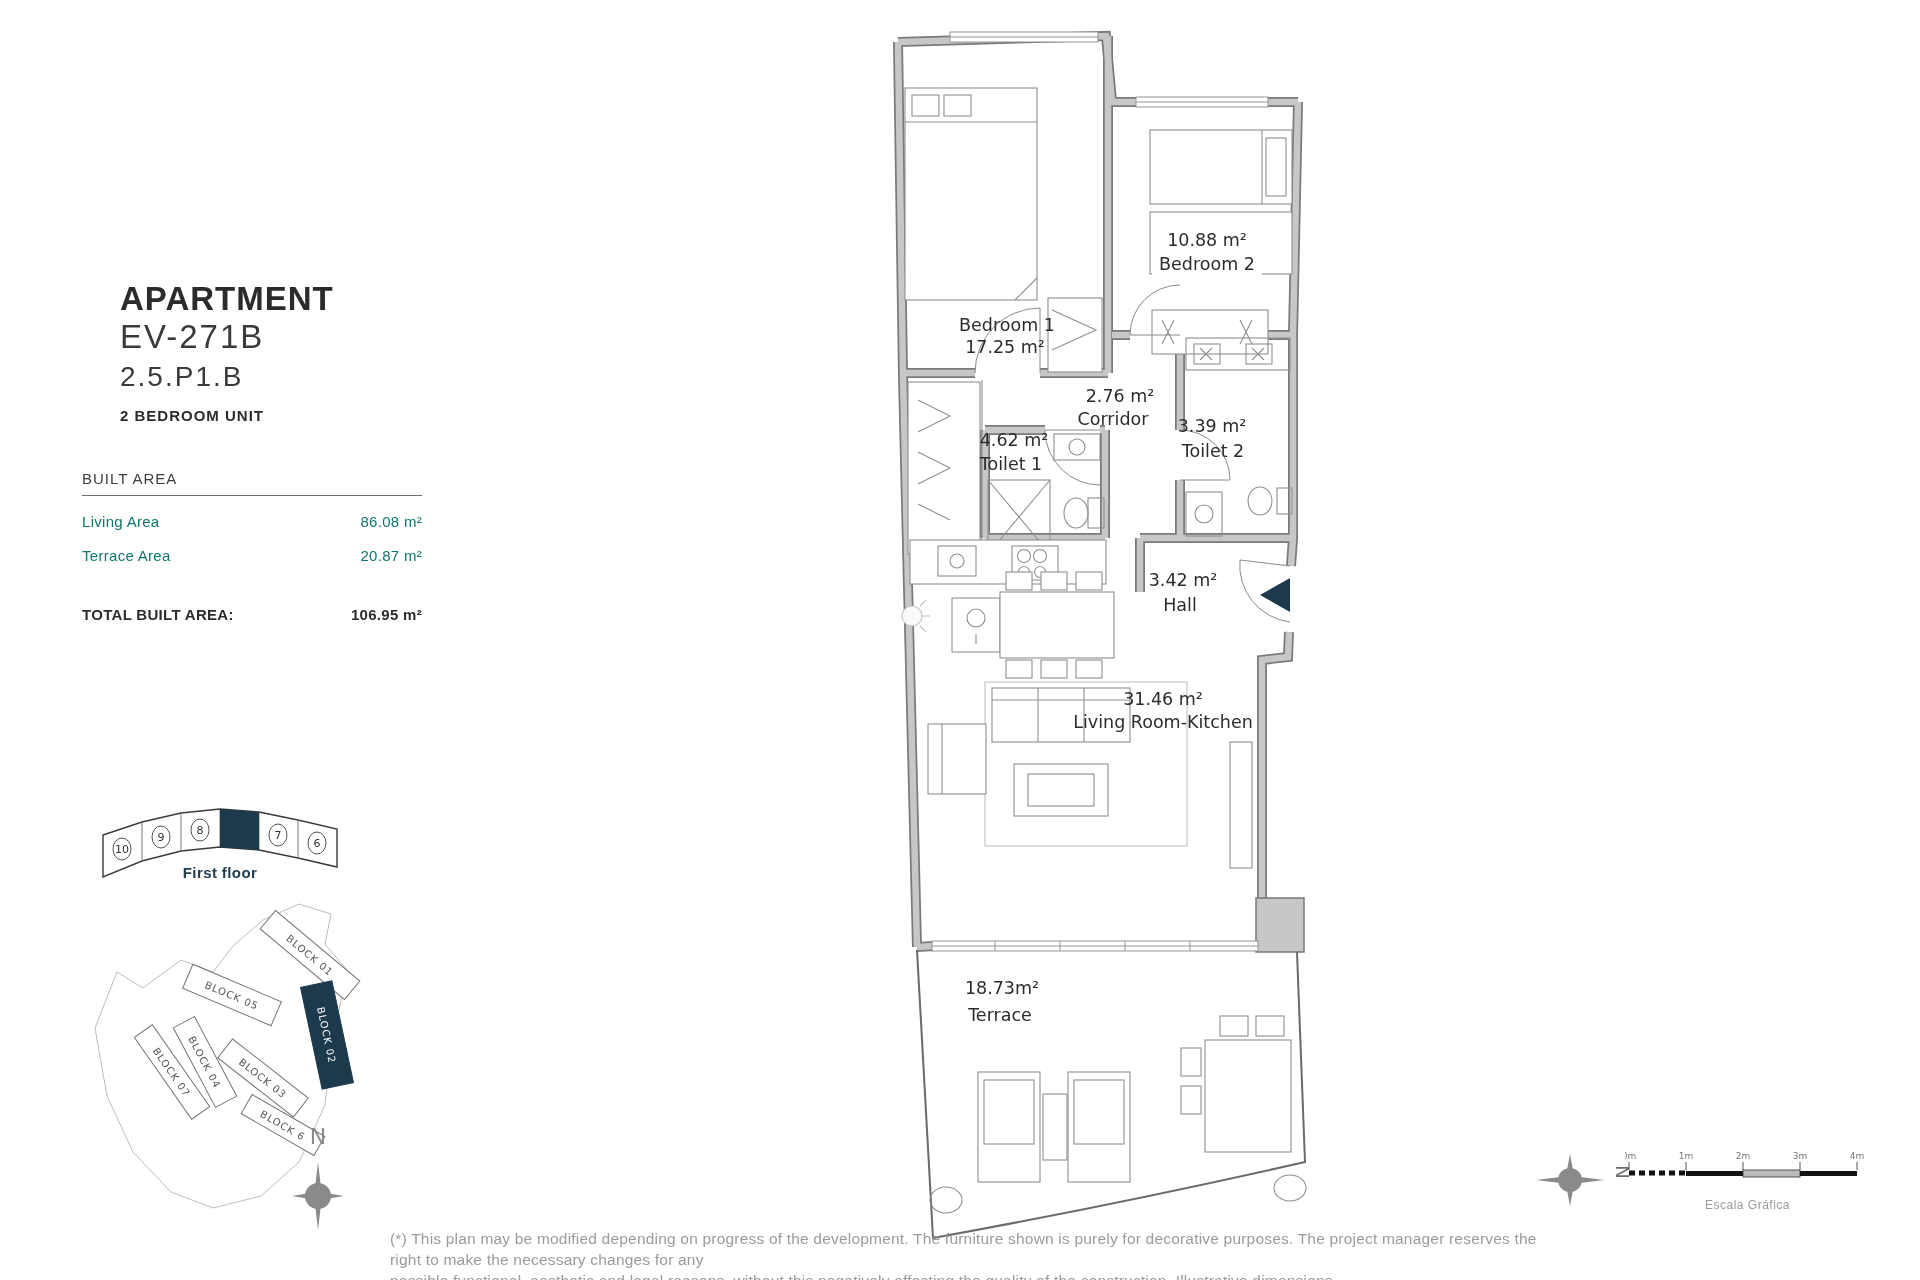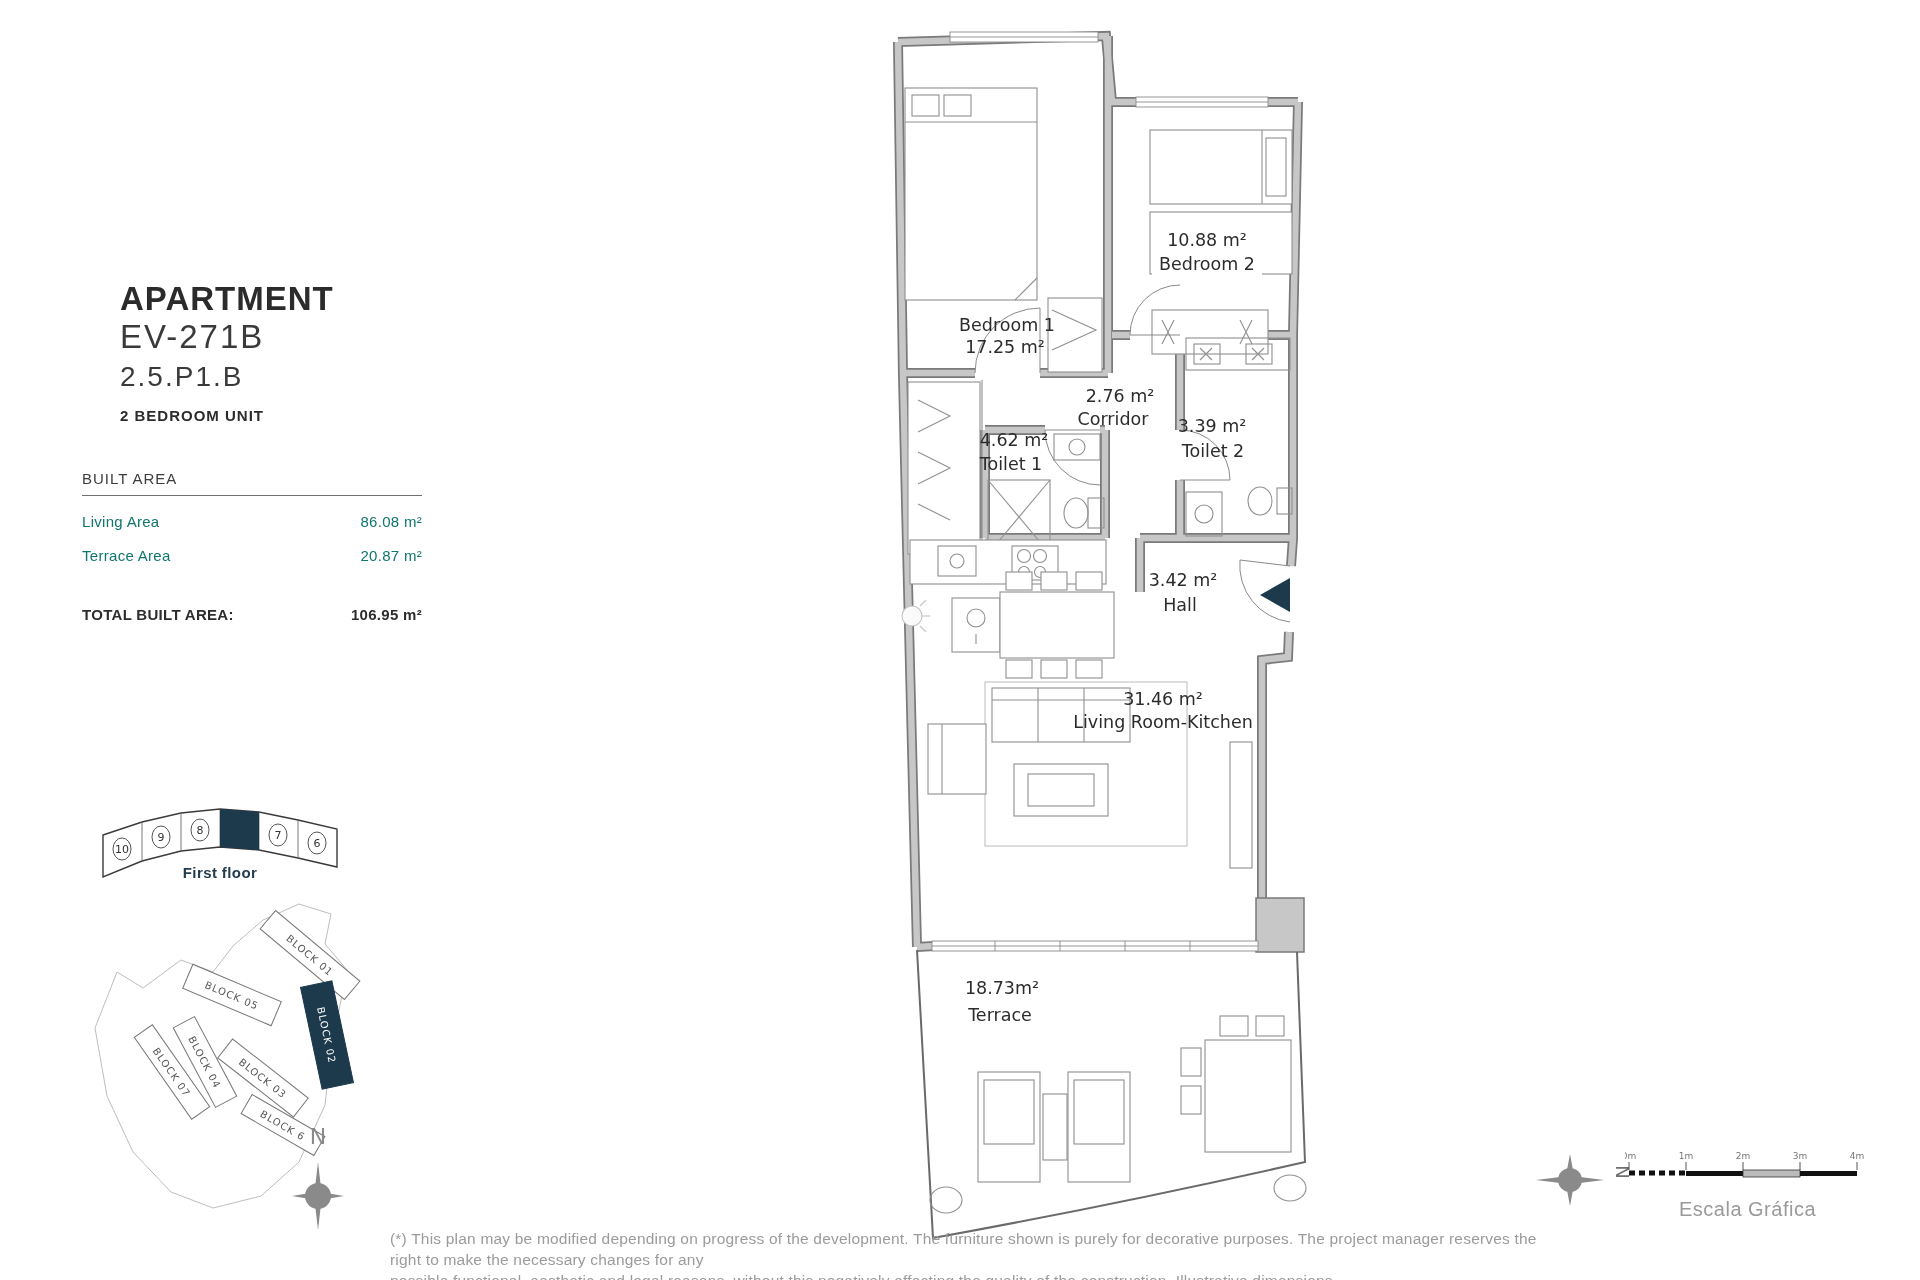--- a/index.html
+++ b/index.html
@@ -14,21 +14,21 @@
   .t-type{font-size:15px;font-weight:bold;letter-spacing:1px;color:#2b2b2b;margin-top:14px;}
   
   .area-sec{left:82px;width:340px;}
   .sec1{top:470px;} .sec2{top:660px;}
   .sec-head{font-size:15px;letter-spacing:1px;color:#3d3d3d;padding-bottom:8px;border-bottom:1px solid #6f6f6f;}
   .row{display:flex;justify-content:space-between;font-size:15px;color:#0f766e;margin-top:17px;letter-spacing:.3px;}
   .row.total{font-weight:bold;color:#2d2d2d;margin-top:42px;}
   
   .floor-caption{left:95px;top:864px;width:250px;text-align:center;font-size:15px;font-weight:bold;color:#233c4e;letter-spacing:.4px;}
   
-  .escala{left:1630px;top:1198px;width:235px;text-align:center;font-size:20px;color:#9a9a9a;letter-spacing:.5px;}
+  .escala{left:1630px;top:1198px;width:235px;text-align:center;font-size:12px;color:#9a9a9a;letter-spacing:.5px;}
   .disclaimer{left:390px;top:1228px;width:1160px;font-size:15.5px;line-height:21px;color:#9b9b9b;letter-spacing:.2px;}
   svg text{font-family:"DejaVu Sans","Liberation Sans",sans-serif;}
   .room-area{font-size:17.5px;fill:#2c2c2c;}
   .room-name{font-size:17.5px;fill:#2c2c2c;}
   .ticklbl{font-size:9px;fill:#777;}
   .unitnum{font-size:11px;fill:#333;}
   .blocklbl{font-size:10px;fill:#555;letter-spacing:1px;}
 </style>
 </head>
 <body>

